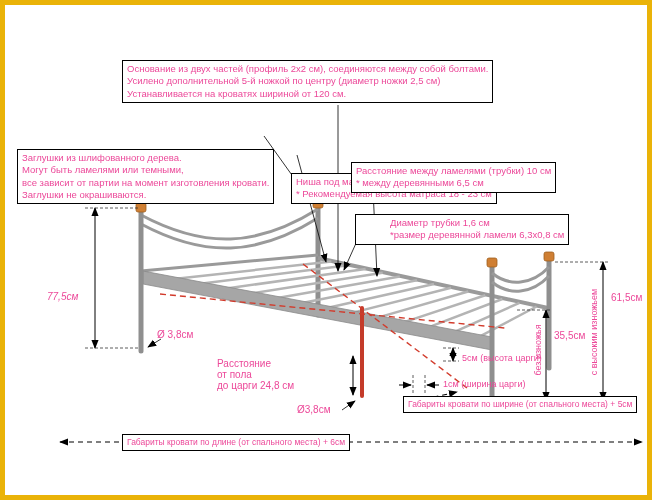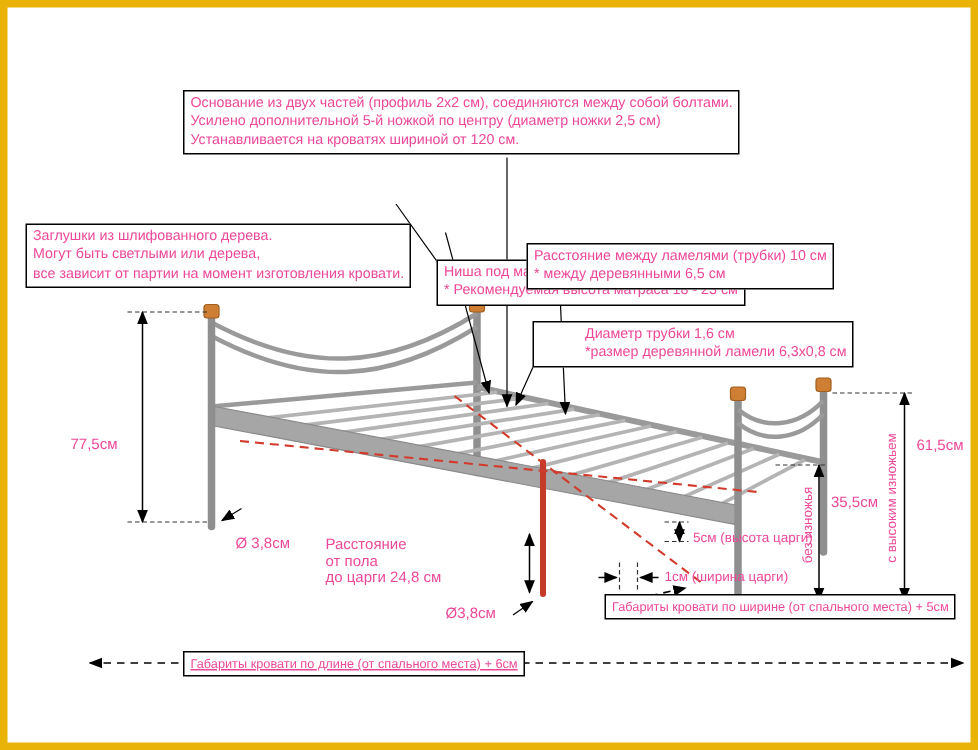--- a/index.html
+++ b/index.html
@@ -112,46 +112,47 @@
   </svg>
 
   <div class="callout" style="left:117px;top:55px;">
     <div class="ln">Основание из двух частей (профиль 2x2 см), соединяются между собой болтами.</div>
     <div class="ln">Усилено дополнительной 5-й ножкой по центру (диаметр ножки 2,5 см)</div>
     <div class="ln">Устанавливается на кроватях шириной от 120 см.</div>
   </div>
 
   <div class="callout" style="left:12px;top:100px;margin-top:44px;">
     <div class="ln">Заглушки из шлифованного дерева.</div>
-    <div class="ln">Могут быть светлыми или дерева,</div>
+    <div class="ln">Могут быть ламелями или темными,</div>
     <div class="ln">все зависит от партии на момент изготовления кровати.</div>
+    <div class="ln">Заглушки не окрашиваются.</div>
   </div>
 
   <div class="callout" style="left:286px;top:120px;margin-top:48px;">
     <div class="ln">Ниша под матрас 3,5см</div>
     <div class="ln">* Рекомендуемая высота матраса 18 - 23 см</div>
   </div>
 
   <div class="callout" style="left:346px;top:157px;">
     <div class="ln">Расстояние между ламелями (трубки) 10 см</div>
     <div class="ln">* между деревянными 6,5 см</div>
   </div>
 
   <div class="callout" style="left:350px;top:209px;padding-left:34px;">
     <div class="ln">Диаметр трубки 1,6 см</div>
     <div class="ln">*размер деревянной ламели 6,3x0,8 см</div>
   </div>
 
   <div class="callout small" style="left:398px;top:391px;">Габариты кровати по ширине (от спального места) + 5см</div>
 
-  <div class="callout small" style="left:117px;top:429px;text-decoration:underline;">Габариты кровати по длине (от спального места) + 6см</div>
+  <div class="callout small" style="left:117px;top:429px;">Габариты кровати по длине (от спального места) + 6см</div>
 
-  <div class="lbl" style="left:42px;top:286px;">77,5см</div>
+  <div class="lbl" style="left:42px;top:286px;font-style:italic;">77,5см</div>
 
-  <div class="lbl" style="left:152px;top:324px;margin-top:28px;">Ø 3,8см</div>
+  <div class="lbl" style="left:152px;top:324px;">Ø 3,8см</div>
 
   <div class="lbl" style="left:212px;top:353px;">
     <div class="ln">Расстояние</div>
     <div class="ln">от пола</div>
     <div class="ln">до царги 24,8 см</div>
   </div>
 
   <div class="lbl" style="left:292px;top:399px;">Ø3,8см</div>
 
   <div class="lbl" style="left:457px;top:348px;font-size:9px;">5см (высота царги)</div>

